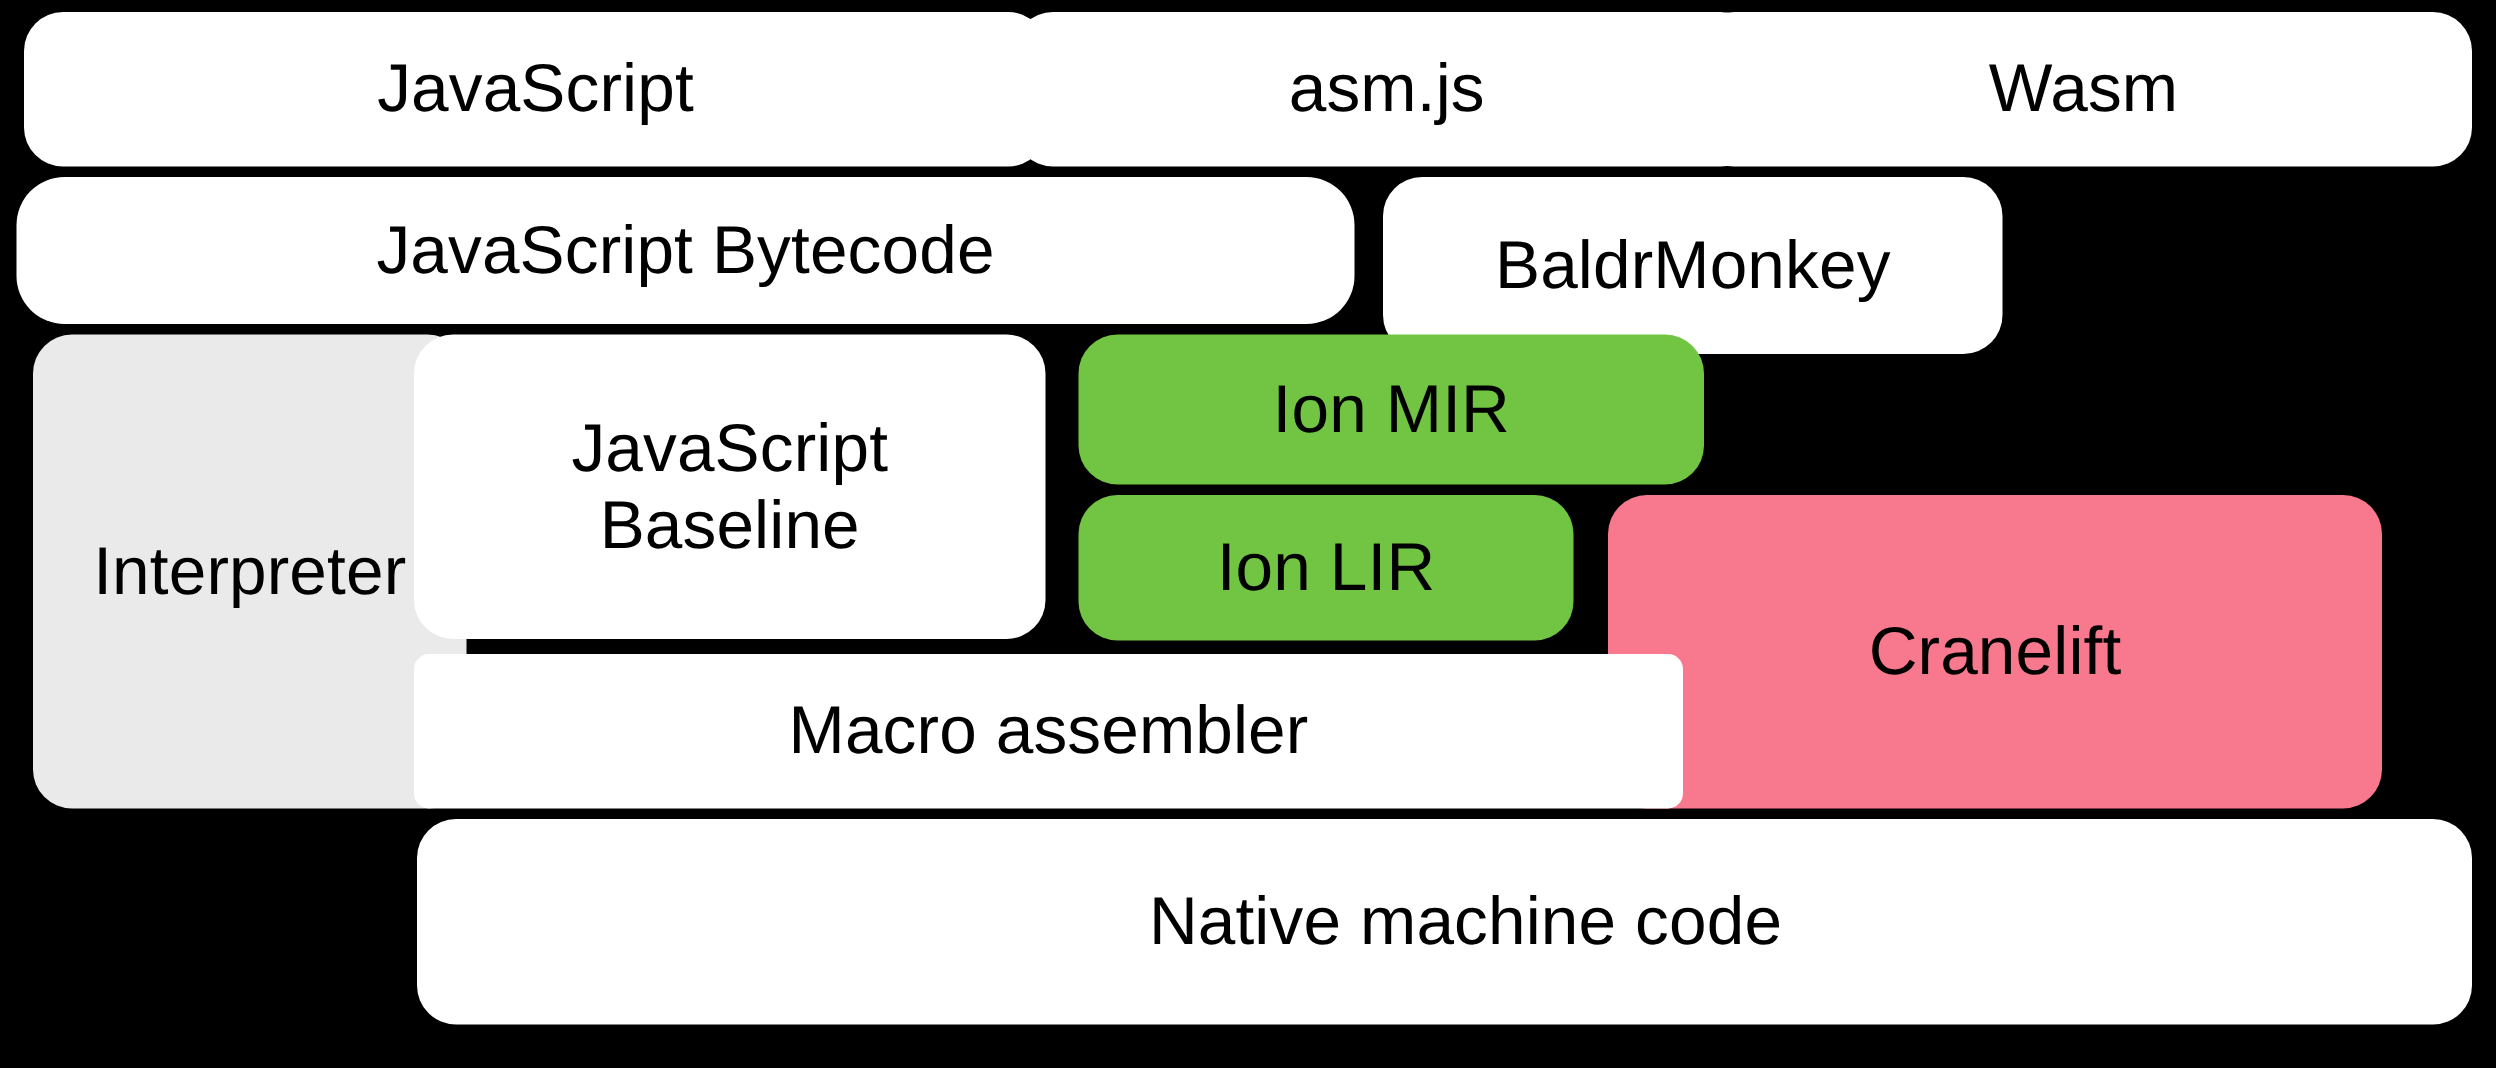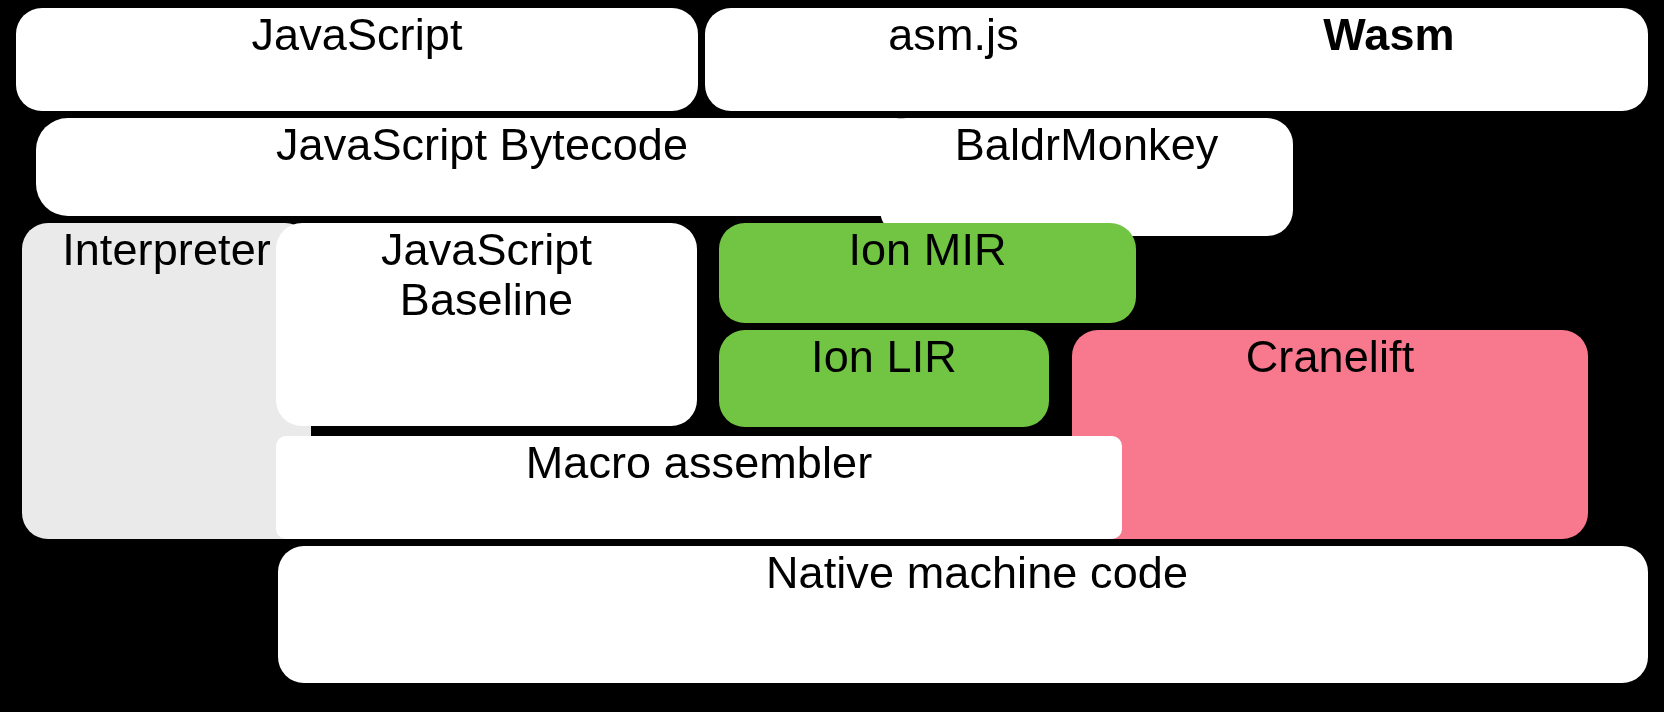--- a/index.html
+++ b/index.html
@@ -15,20 +15,21 @@
   }
   #diagram {
     position: relative;
     width: 1664px;
     height: 712px;
     background: #000000;
   }
   .node {
     position: absolute;
     display: flex;
+    align-items: center;
     justify-content: center;
     text-align: center;
     border-radius: 26px;
     color: #000000;
     font-size: 45px;
     font-weight: 400;
     line-height: 1.12;
     letter-spacing: 0.1px;
     box-sizing: border-box;
     padding: 2px 8px;
@@ -38,24 +39,24 @@
   .fill-white { background: #FFFFFF; }
   .fill-gray  { background: #EAEAEA; }
   .fill-green { background: #72C543; margin-left: 14px; }
   .fill-pink  { background: #F8798D; }
 </style>
 </head>
 <body>
 
 <div id="diagram" style="background: rgb(0, 0, 0);">
     <div class="node fill-white" style="left: 16px; top: 8px; width: 682px; height: 103px;"><span>JavaScript</span></div>
-    <div class="node fill-white" style="left: 705px; top: 8px; width: 497px; height: 103px;"><span>asm.js</span></div>
-    <div class="node fill-white" style="left: 1130px; top: 8px; width: 518px; height: 103px; font-weight: bold;"><span>Wasm</span></div>
-    <div class="node fill-white" style="left: 36px; top: 118px; width: 892px; height: 98px; border-radius: 32px;"><span>JavaScript Bytecode</span></div>
-    <div class="node fill-white" style="left: 880px; top: 118px; width: 413px; height: 118px;"><span>BaldrMonkey</span></div>
+    <div class="node fill-white" style="left: 676px; top: 8px; width: 497px; height: 103px;"><span>asm.js</span></div>
+    <div class="node fill-white" style="left: 1130px; top: 8px; width: 518px; height: 103px;"><span>Wasm</span></div>
+    <div class="node fill-white" style="left: 11px; top: 118px; width: 892px; height: 98px; border-radius: 32px;"><span>JavaScript Bytecode</span></div>
+    <div class="node fill-white" style="left: 922px; top: 118px; width: 413px; height: 118px;"><span>BaldrMonkey</span></div>
     <div class="node fill-gray" style="left: 22px; top: 223px; width: 289px; height: 316px;"><span>Interpreter</span></div>
     <div class="node fill-white" style="left: 276px; top: 223px; width: 421px; height: 203px;"><span>JavaScript
 Baseline</span></div>
     <div class="node fill-green" style="left: 705px; top: 223px; width: 417px; height: 100px;"><span>Ion MIR</span></div>
     <div class="node fill-green" style="left: 705px; top: 330px; width: 330px; height: 97px;"><span>Ion LIR</span></div>
     <div class="node fill-pink" style="left: 1072px; top: 330px; width: 516px; height: 209px;"><span>Cranelift</span></div>
     <div class="node fill-white" style="left: 276px; top: 436px; width: 846px; height: 103px; border-radius: 10px;"><span>Macro assembler</span></div>
     <div class="node fill-white" style="left: 278px; top: 546px; width: 1370px; height: 137px; padding-left: 36px;"><span>Native machine code</span></div>
   </div>
 

